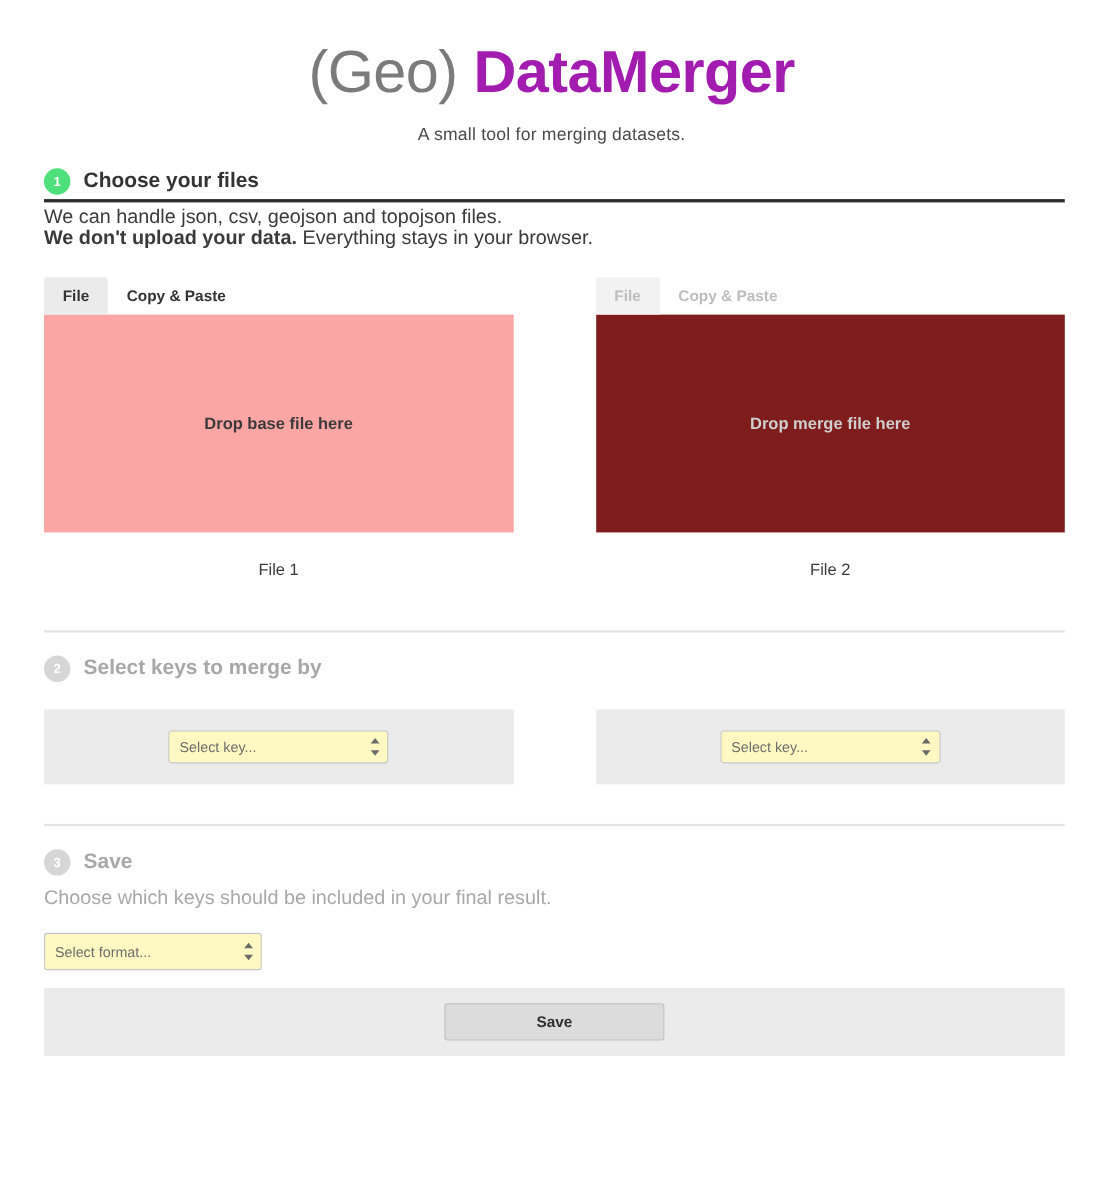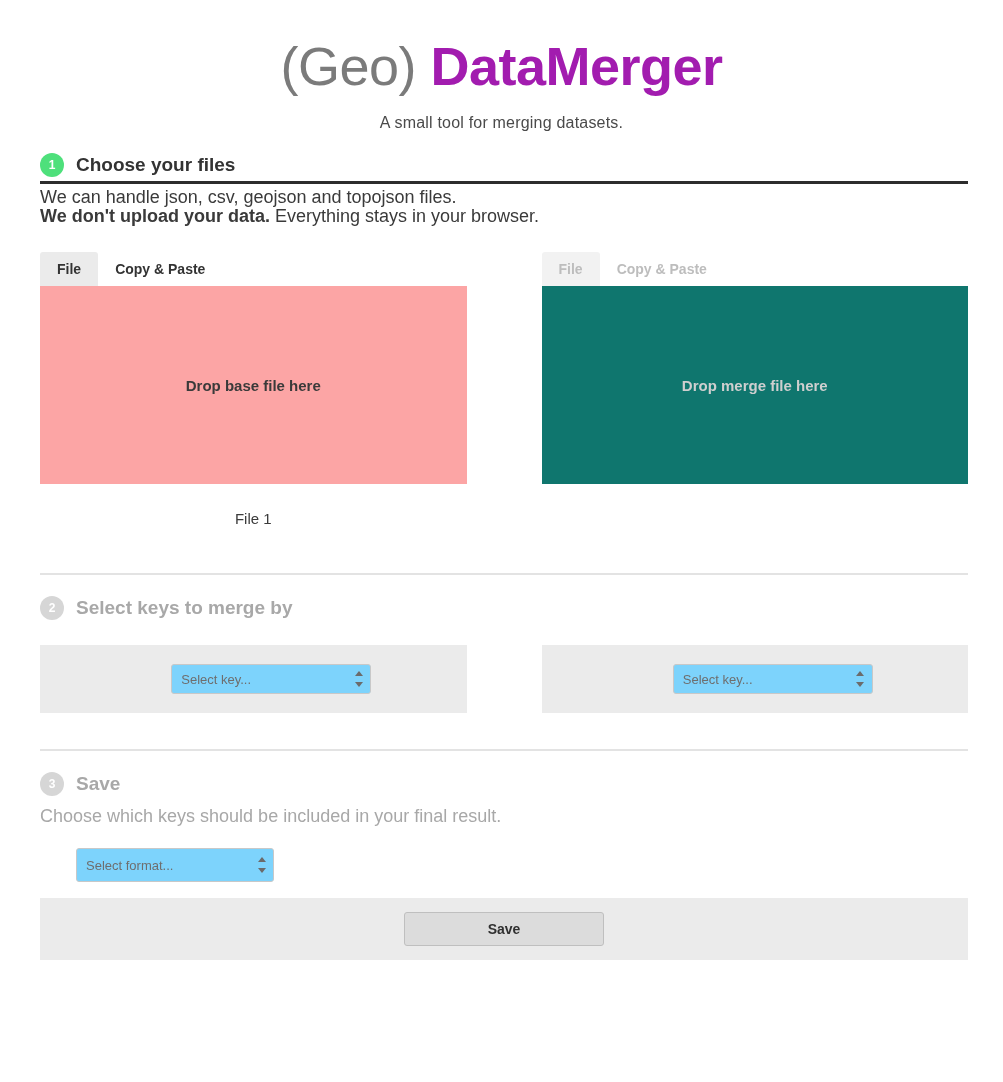--- a/index.html
+++ b/index.html
@@ -137,21 +137,21 @@
     background: #fca5a5;
     display: flex;
     align-items: center;
     justify-content: center;
     font-size: 15px;
     font-weight: bold;
     color: #3a3a3a;
     cursor: pointer;
   }
   .panel.disabled .dropzone {
-    background: #0f766e;
+    background: #7f1d1d;
     color: #cfcfcf;
   }
   .panel-caption {
     text-align: center;
     font-size: 15px;
     color: #3b3b3b;
     margin-top: 26px;
   }
 
   
@@ -169,29 +169,28 @@
     justify-content: center;
   }
   .select {
     position: relative;
     display: inline-block;
   }
   select {
     font-family: "Liberation Sans", sans-serif;
     font-size: 13px;
     color: #6e6e6e;
-    background: #7dd3fc;
+    background: #fef9c3;
     border: 1px solid #c8c8c8;
     border-radius: 3px;
     height: 30px;
     padding: 0 28px 0 9px;
     appearance: none;
     -webkit-appearance: none;
     cursor: pointer;
-    margin-left: 36px;
   }
   .select-key { width: 200px; }
   .select-format { width: 198px; height: 34px; font-size: 13px; }
   .spinner {
     position: absolute;
     right: 8px;
     top: 50%;
     transform: translateY(-50%);
     width: 9px;
     height: 16px;
@@ -270,20 +269,21 @@
         <div class="dropzone">Drop base file here</div>
         <div class="panel-caption">File 1</div>
       </div>
 
       <div class="panel disabled">
         <div class="tabs">
           <div class="tab selected">File</div>
           <div class="tab">Copy &amp; Paste</div>
         </div>
         <div class="dropzone">Drop merge file here</div>
+        <div class="panel-caption">File 2</div>
       </div>
     </div>
   </div>
 
   <div class="gap-1"></div>
   <div class="rule-light"></div>
 
   <div class="section" style="padding-top:21px;">
     <div class="step-head">
       <div class="step-badge inactive">2</div>

